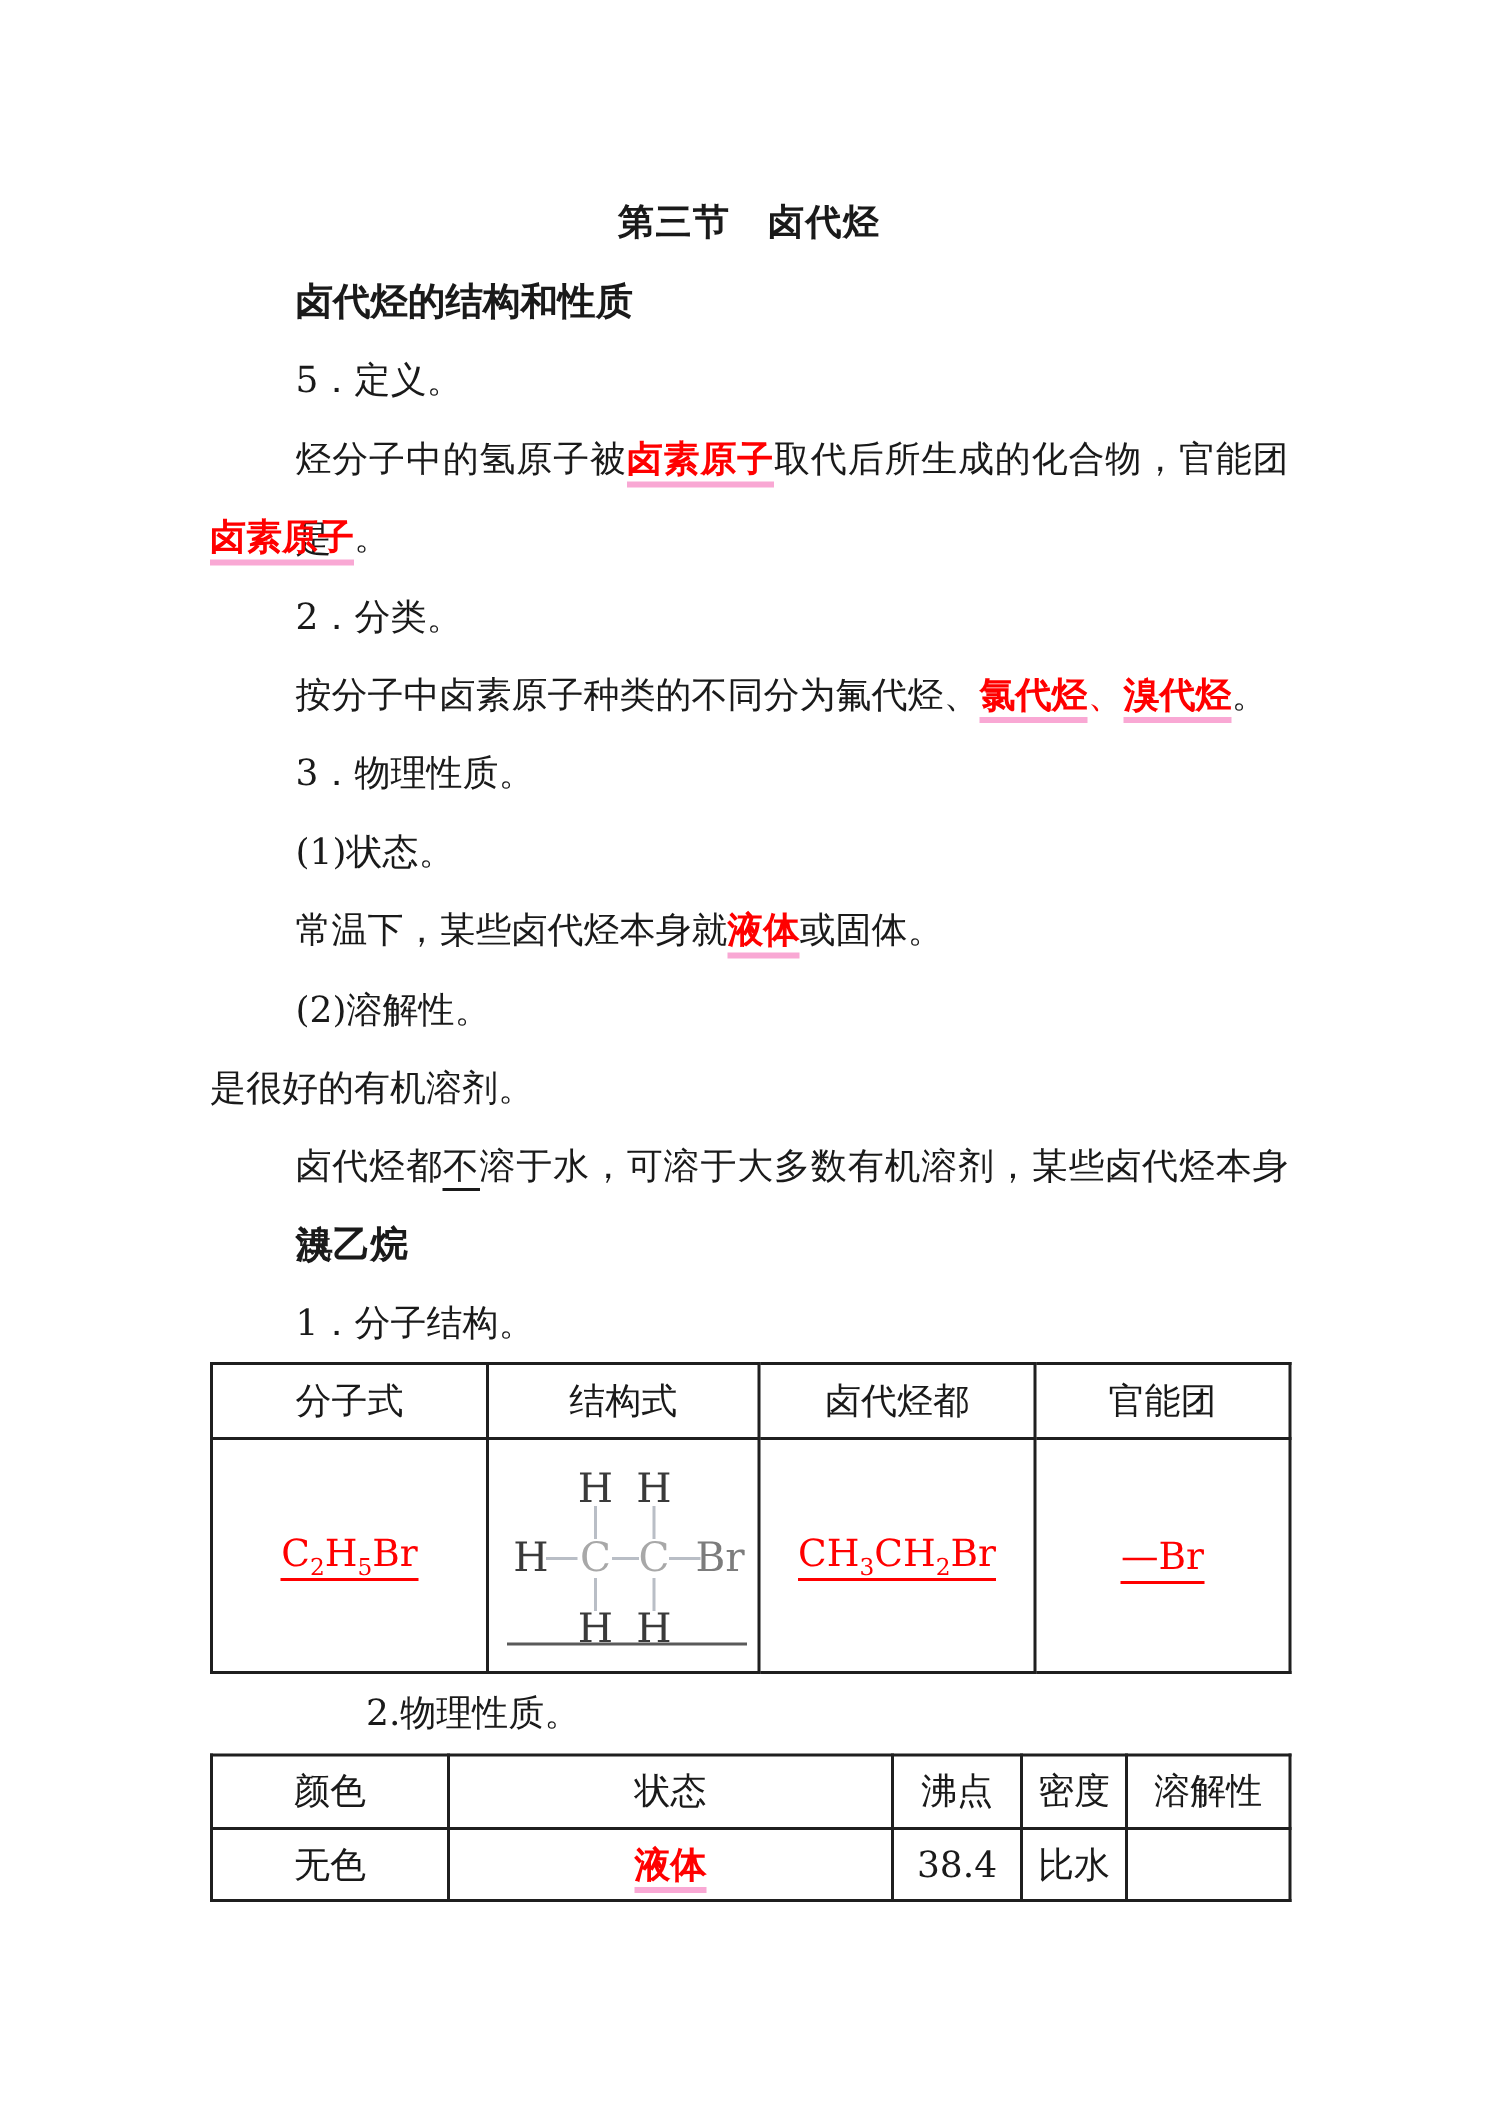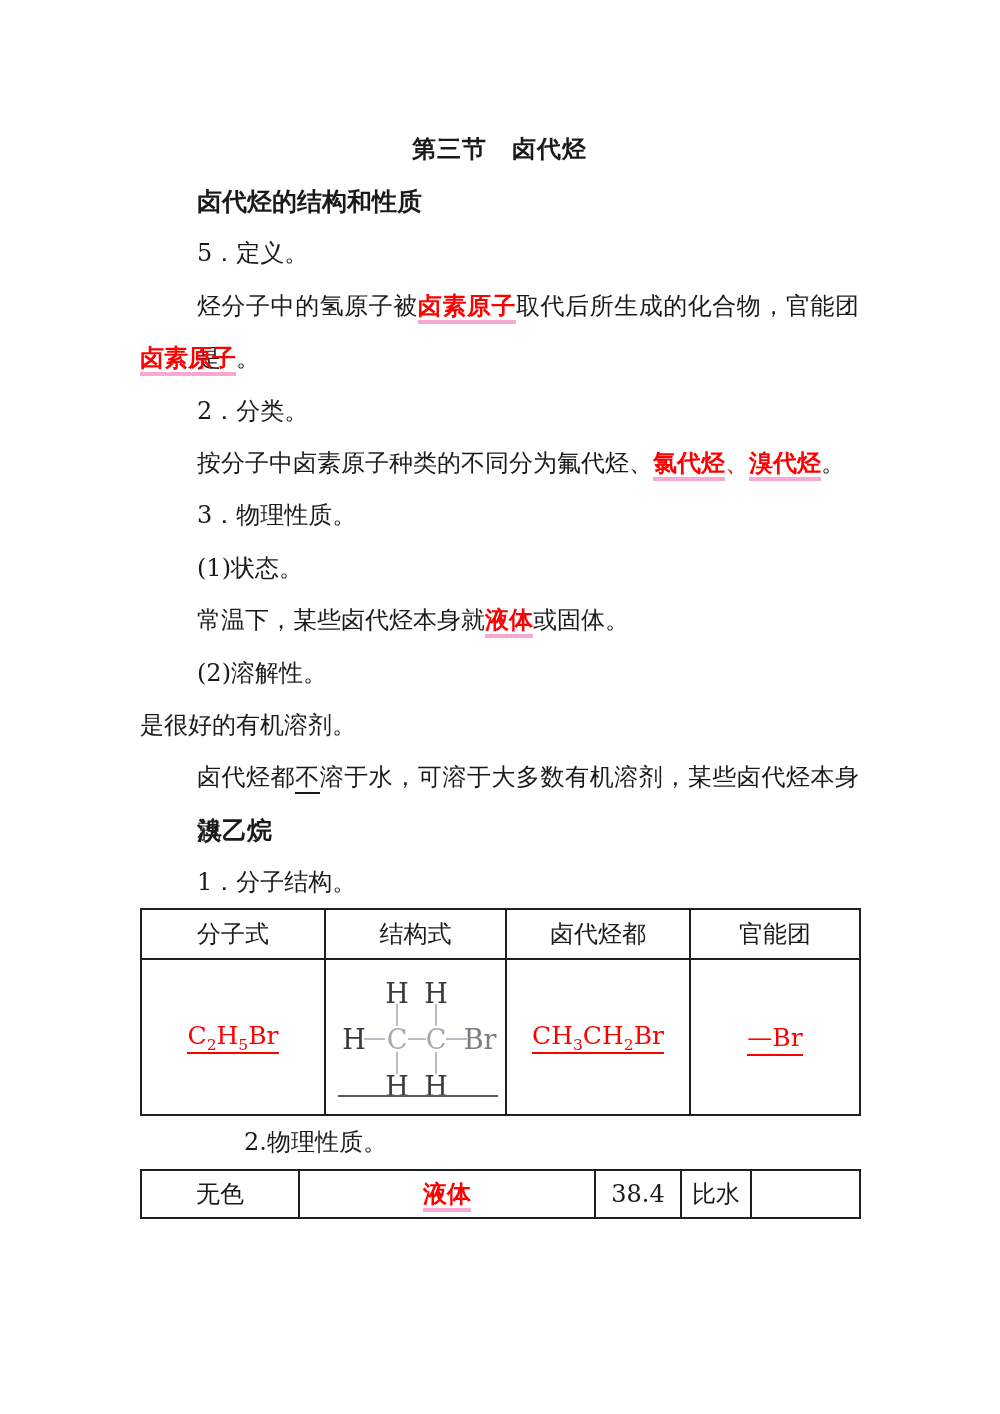--- a/index.html
+++ b/index.html
@@ -150,20 +150,27 @@
 
     <table class="tbl2">
       <colgroup>
           <col style="width:158px">
           <col style="width:296px">
           <col style="width:86px">
           <col style="width:70px">
           <col style="width:109px">
         </colgroup>
       <tbody>
+          <tr class="hdr">
+        <td>颜色</td>
+        <td>状态</td>
+        <td>沸点</td>
+        <td>密度</td>
+        <td>溶解性</td>
+      </tr>
       <tr class="body">
         <td>无色</td>
         <td><span class="red-term">液体</span></td>
         <td>38.4</td>
         <td>比水</td>
         <td></td>
       </tr>
     </tbody>
       </table>
 

